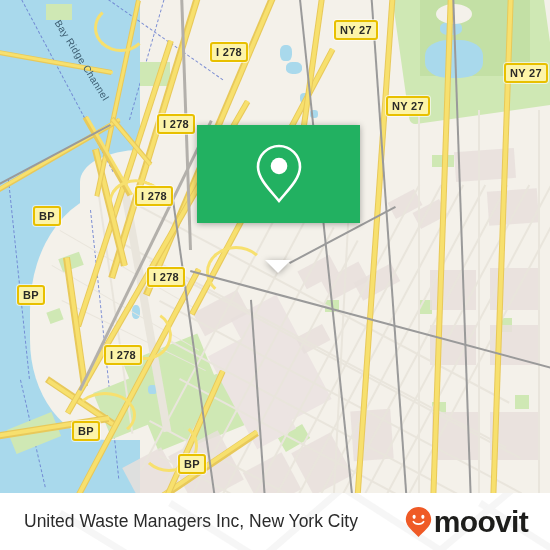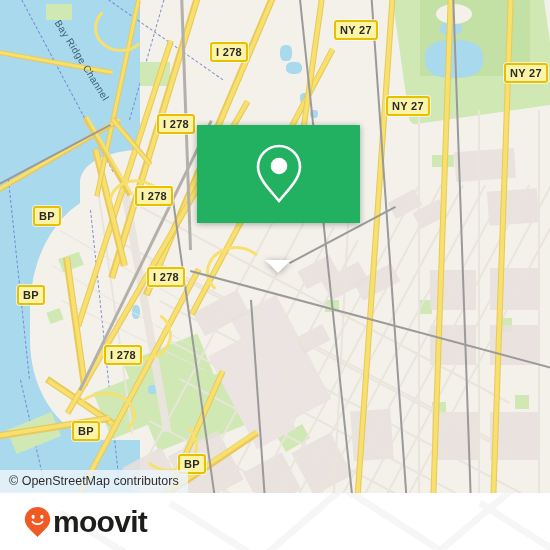--- a/index.html
+++ b/index.html
@@ -326,21 +326,20 @@
         <div class="shield hw" style="left: 157px; top: 114px;">I 278</div>
         <div class="shield hw" style="left: 135px; top: 186px;">I 278</div>
         <div class="shield bp" style="left: 33px; top: 206px;">BP</div>
         <div class="shield hw" style="left: 147px; top: 267px;">I 278</div>
         <div class="shield bp" style="left: 17px; top: 285px;">BP</div>
         <div class="shield hw" style="left: 104px; top: 345px;">I 278</div>
         <div class="shield bp" style="left: 72px; top: 421px;">BP</div>
         <div class="shield bp" style="left: 178px; top: 454px;">BP</div>
       </div>
 
-    <div id="attrib">© OpenStreetMap contributors</div>
 
     <div id="popup">
       <div id="popup-image">
         <svg width="52" height="62" viewBox="0 0 52 62">
           <path d="M26 3 C14.4 3 5 12.4 5 24 C5 36 18 48 26 58 C34 48 47 36 47 24 C47 12.4 37.6 3 26 3 Z" fill="none" stroke="#ffffff" stroke-width="2.6"></path>
           <circle cx="26" cy="23" r="8.3" fill="#ffffff"></circle>
         </svg>
       </div>
       <div id="popup-tail"></div>
     </div>
@@ -356,20 +355,21 @@
         <line x1="480" y1="470" x2="700" y2="610"></line>
         <line x1="60" y1="700" x2="360" y2="440"></line>
         <line x1="200" y1="720" x2="520" y2="450"></line>
       </g>
       <g stroke="#ddd9ce" stroke-width="4" fill="none">
         <line x1="0" y1="560" x2="550" y2="560"></line>
         <line x1="0" y1="610" x2="550" y2="610"></line>
       </g>
     </svg>
     <div id="footer-bar">
+      <div id="footer-title">United Waste Managers Inc, New York City</div>
       <div id="brand">
         <svg id="brand-mark" viewBox="0 0 34 40">
           <path d="M17 1 C8.2 1 1 8.2 1 17 C1 26 11 32 17 39 C23 32 33 26 33 17 C33 8.2 25.8 1 17 1 Z" fill="#ef5a26"></path>
           <ellipse cx="11.5" cy="13.5" rx="2" ry="2.6" fill="#ffffff"></ellipse>
           <ellipse cx="22.5" cy="13.5" rx="2" ry="2.6" fill="#ffffff"></ellipse>
           <path d="M10.5 19.5 C13 23.6 21 23.6 23.5 19.5" stroke="#ffffff" stroke-width="2.1" fill="none" stroke-linecap="round"></path>
         </svg>
         <span id="brand-name">moovit</span>
       </div>
     </div>

